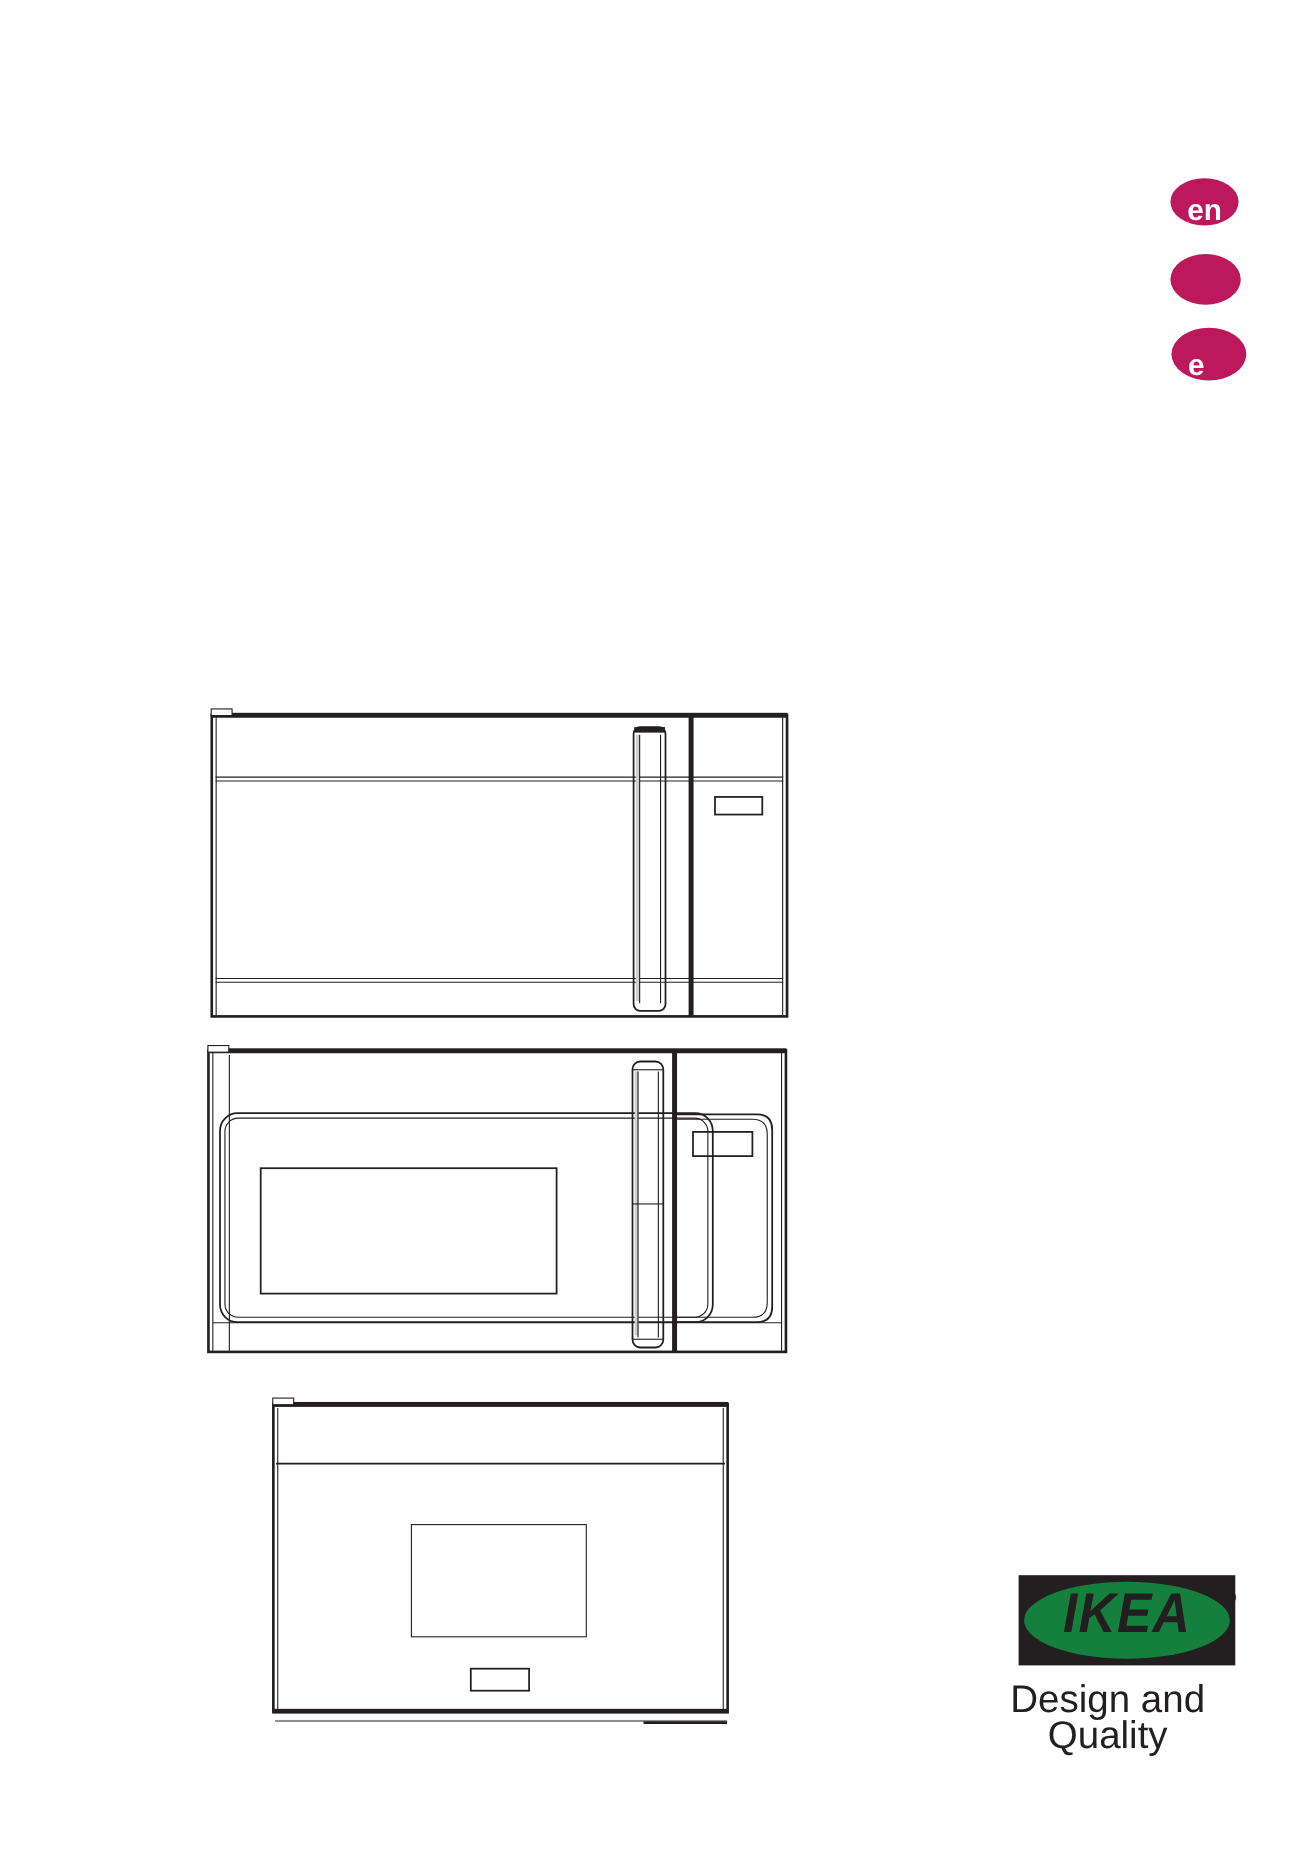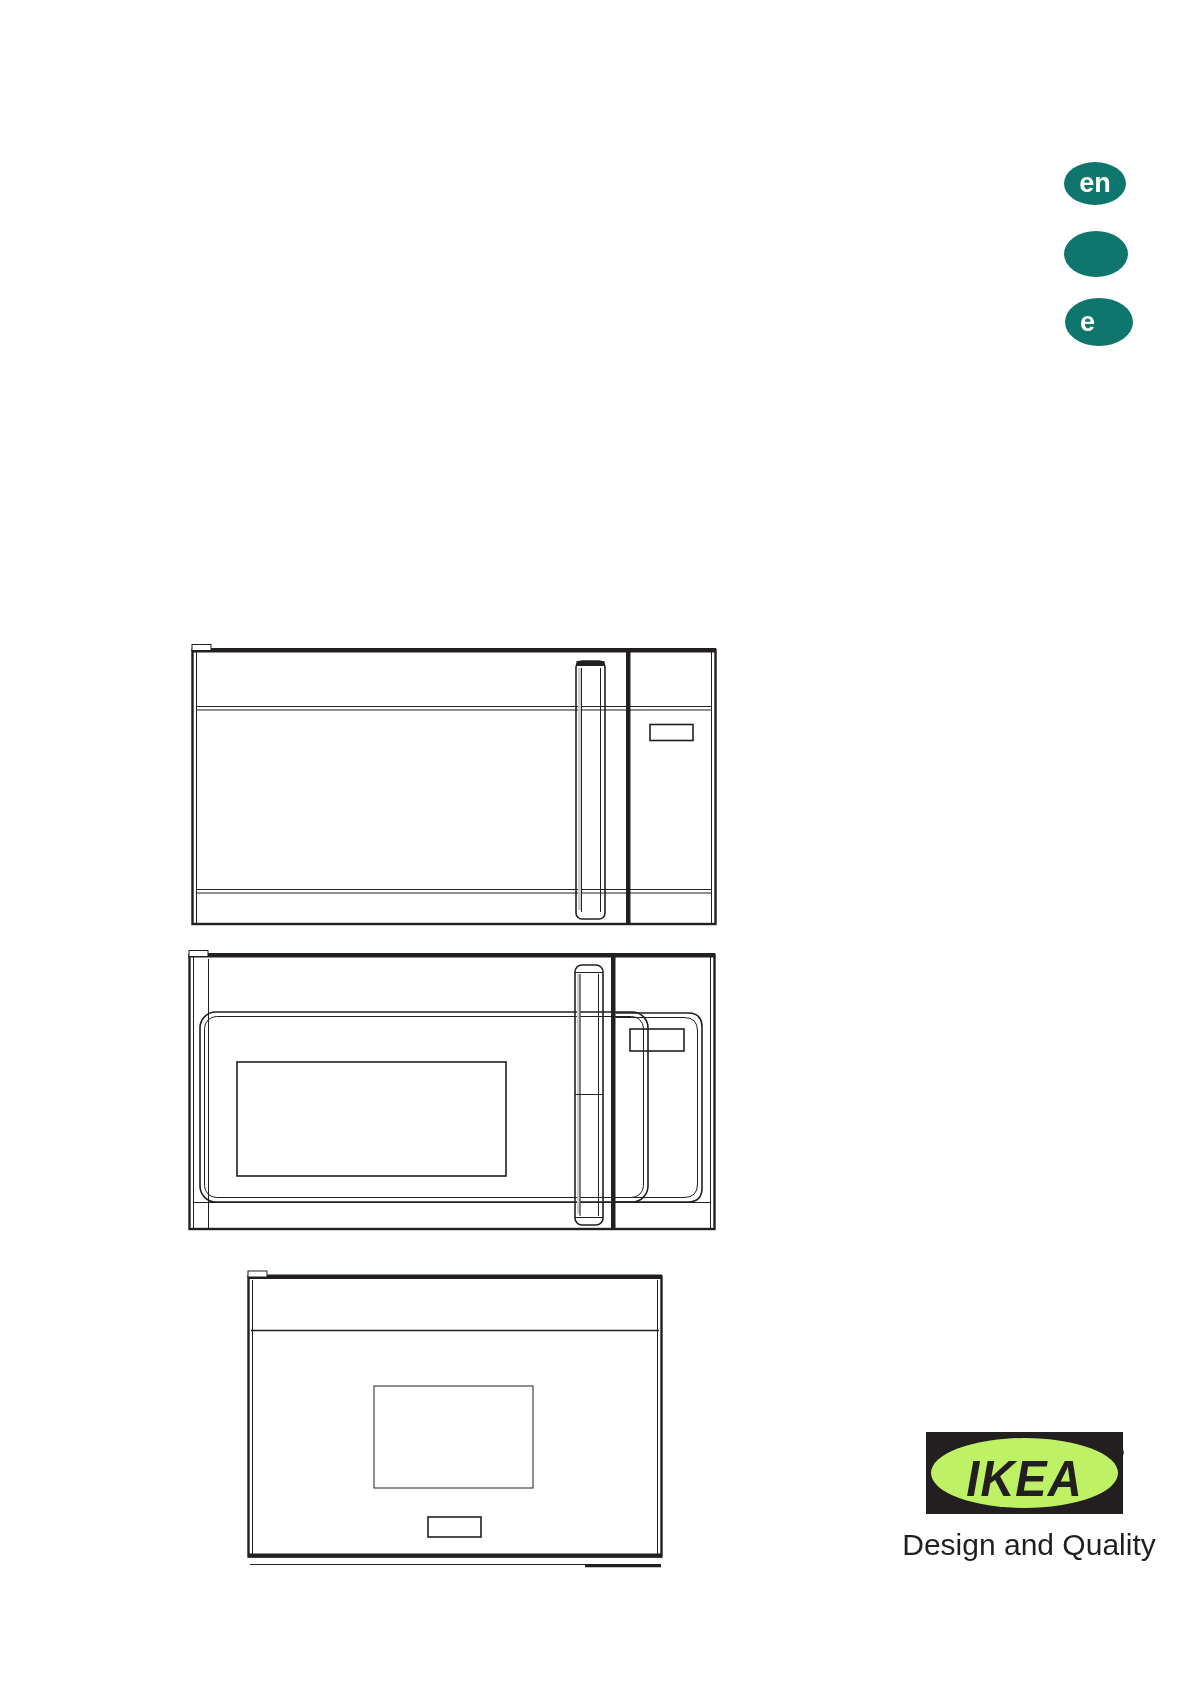--- a/index.html
+++ b/index.html
@@ -14,58 +14,58 @@
   .ink{fill:#231f20;}
   .s1{fill:none;stroke:#231f20;stroke-width:1;}
   .s15{fill:none;stroke:#231f20;stroke-width:1.6;}
   .s2{fill:none;stroke:#231f20;stroke-width:2.4;}
   .wfill{fill:#ffffff;stroke:#231f20;stroke-width:1;}
   .shade{fill:#cfcfcf;}
 
   
   .badge{
     position:absolute;
-    background:#0f766e;
+    background:#be185d;
     border-radius:50%;
     color:#ffffff;
     font-weight:bold;
-    display:flex;align-items:center;justify-content:center;
+    display:flex;align-items:flex-end;justify-content:center;
     font-size:27px;
     line-height:1;
   }
   .badge-en{left:1064px;top:162px;width:62px;height:43px;}
   .badge-blank{left:1064px;top:231px;width:64px;height:46px;}
   .badge-e{left:1065px;top:298px;width:68px;height:48px;justify-content:flex-start;padding-left:15px;box-sizing:border-box;}
 
   
   .ikea-logo{
     position:absolute;left:926px;top:1432px;width:197px;height:82px;
     background:#231f20;
     display:flex;align-items:center;justify-content:center;
   }
   .ikea-ellipse{
-    width:187px;height:70px;background:#bef264;border-radius:50%;
-    display:flex;align-items:flex-end;justify-content:center;
+    width:187px;height:70px;background:#15803d;border-radius:50%;
+    display:flex;align-items:flex-start;justify-content:center;
   }
   .ikea-word{
     color:#231f20;
     font-weight:bold;font-style:italic;
     font-size:47px;letter-spacing:1px;
     transform:scaleY(1.08);
     padding-bottom:2px;
   }
   .reg{
     position:absolute;right:-1px;top:12px;
     color:#231f20;font-size:15px;font-style:normal;font-weight:bold;
     background:transparent;
   }
   .tagline{
-    position:absolute;left:901px;top:1528px;width:256px;
+    position:absolute;left:879px;top:1528px;width:256px;
     text-align:center;color:#231f20;
-    font-size:30px;line-height:33px;
+    font-size:35px;line-height:33px;
   }
 </style>
 </head>
 <body>
 
 <div class="page">
 
   <svg class="drawings" viewBox="0 0 1191 1684" xmlns="http://www.w3.org/2000/svg">
 
     <g>

